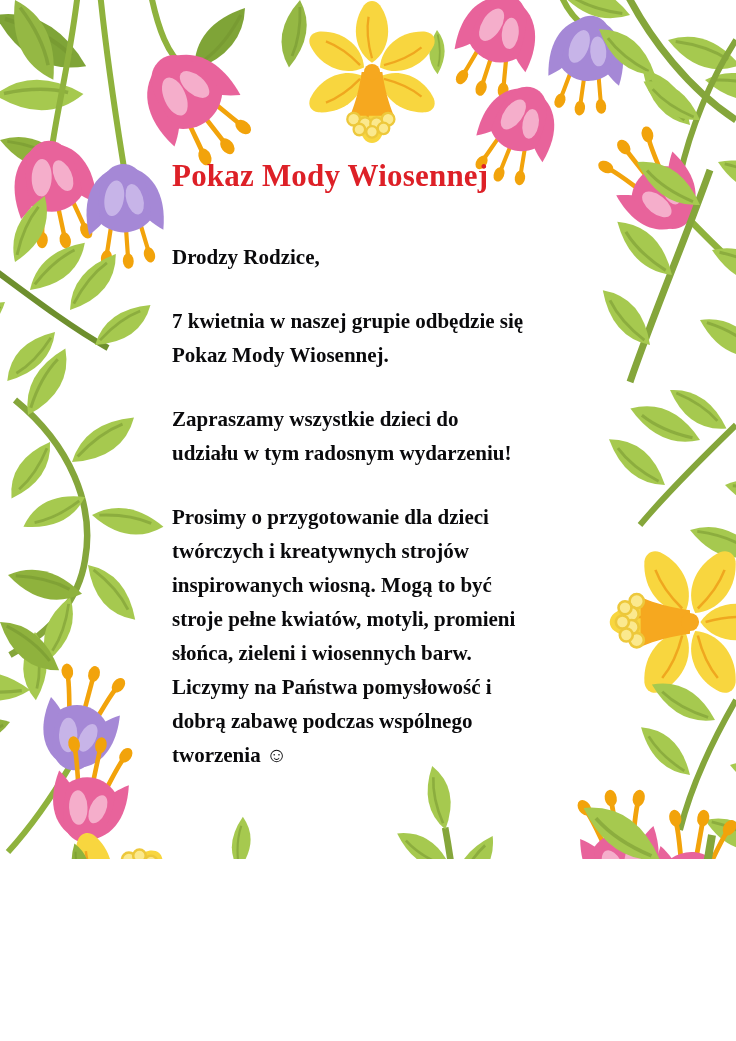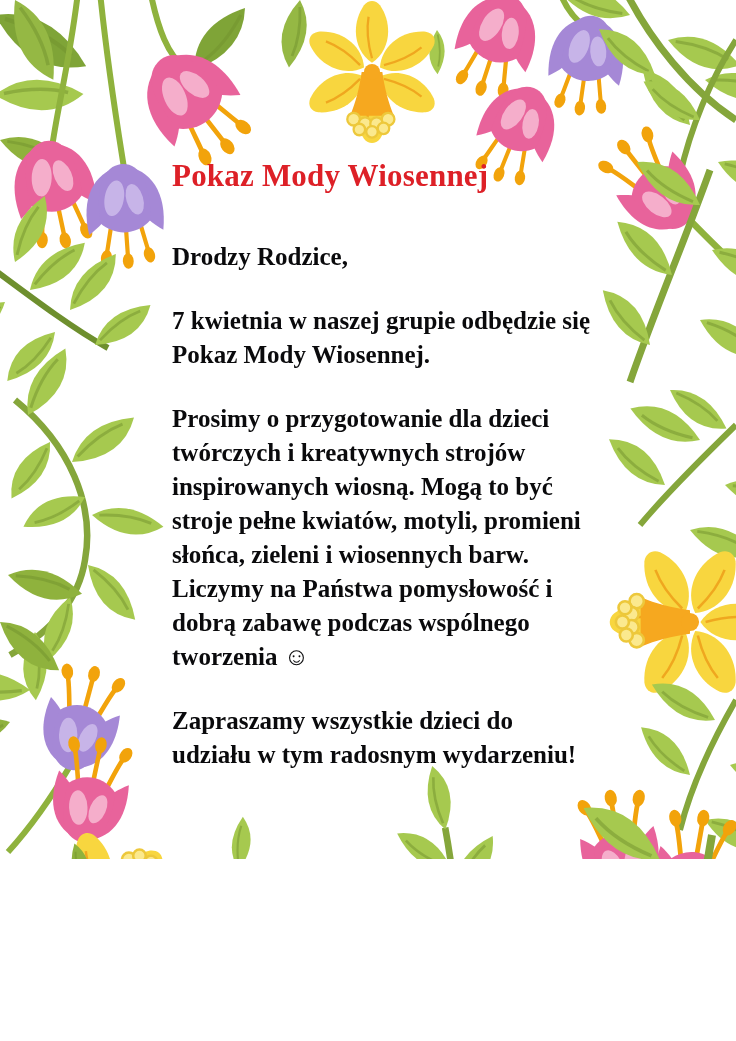--- a/index.html
+++ b/index.html
@@ -7,21 +7,21 @@
     position:relative;width:736px;height:859px;background:#ffffff;
     overflow:hidden;font-family:"Liberation Serif","DejaVu Serif",serif;
   }
   .decor{position:absolute;left:0;top:0;width:736px;height:1041px;z-index:0;}
   .content{position:absolute;left:172px;top:158px;width:478px;z-index:1;}
   .title{
     margin:0 0 46px 0;font-size:31px;line-height:36px;font-weight:700;
     color:#DD2027;letter-spacing:0.2px;
   }
   .para{
-    margin:0 0 30px 0;font-size:25px;line-height:34px;font-weight:700;
+    margin:0 0 30px 0;font-size:21px;line-height:34px;font-weight:700;
     color:#0a0a0c;white-space:pre-line;
   }
 </style>
 </head>
 <body>
 
 <div class="page">
 
   <svg class="decor" viewBox="0 0 736 1041" aria-hidden="true">
     <defs>
@@ -240,25 +240,25 @@
       <use href="#leaf" fill="#8FB23D" transform="translate(8,575) rotate(20) scale(1.9)"></use>
       <use href="#leaf" fill="#8FB23D" transform="translate(0,622) rotate(45) scale(1.9)"></use>
     </g>
   </svg>
 
   <div class="content">
     <h1 class="title">Pokaz Mody Wiosennej</h1>
     <p class="para">Drodzy Rodzice,</p>
     <p class="para">7 kwietnia w naszej grupie odbędzie się
 Pokaz Mody Wiosennej.</p>
+    <p class="para">Zapraszamy wszystkie dzieci do
+udziału w tym radosnym wydarzeniu!</p>
     <p class="para">Prosimy o przygotowanie dla dzieci
 twórczych i kreatywnych strojów
 inspirowanych wiosną. Mogą to być
 stroje pełne kwiatów, motyli, promieni
 słońca, zieleni i wiosennych barw.
 Liczymy na Państwa pomysłowość i
 dobrą zabawę podczas wspólnego
 tworzenia ☺</p>
-    <p class="para">Zapraszamy wszystkie dzieci do
-udziału w tym radosnym wydarzeniu!</p>
   </div>
 
 </div>
 
 </body></html>

